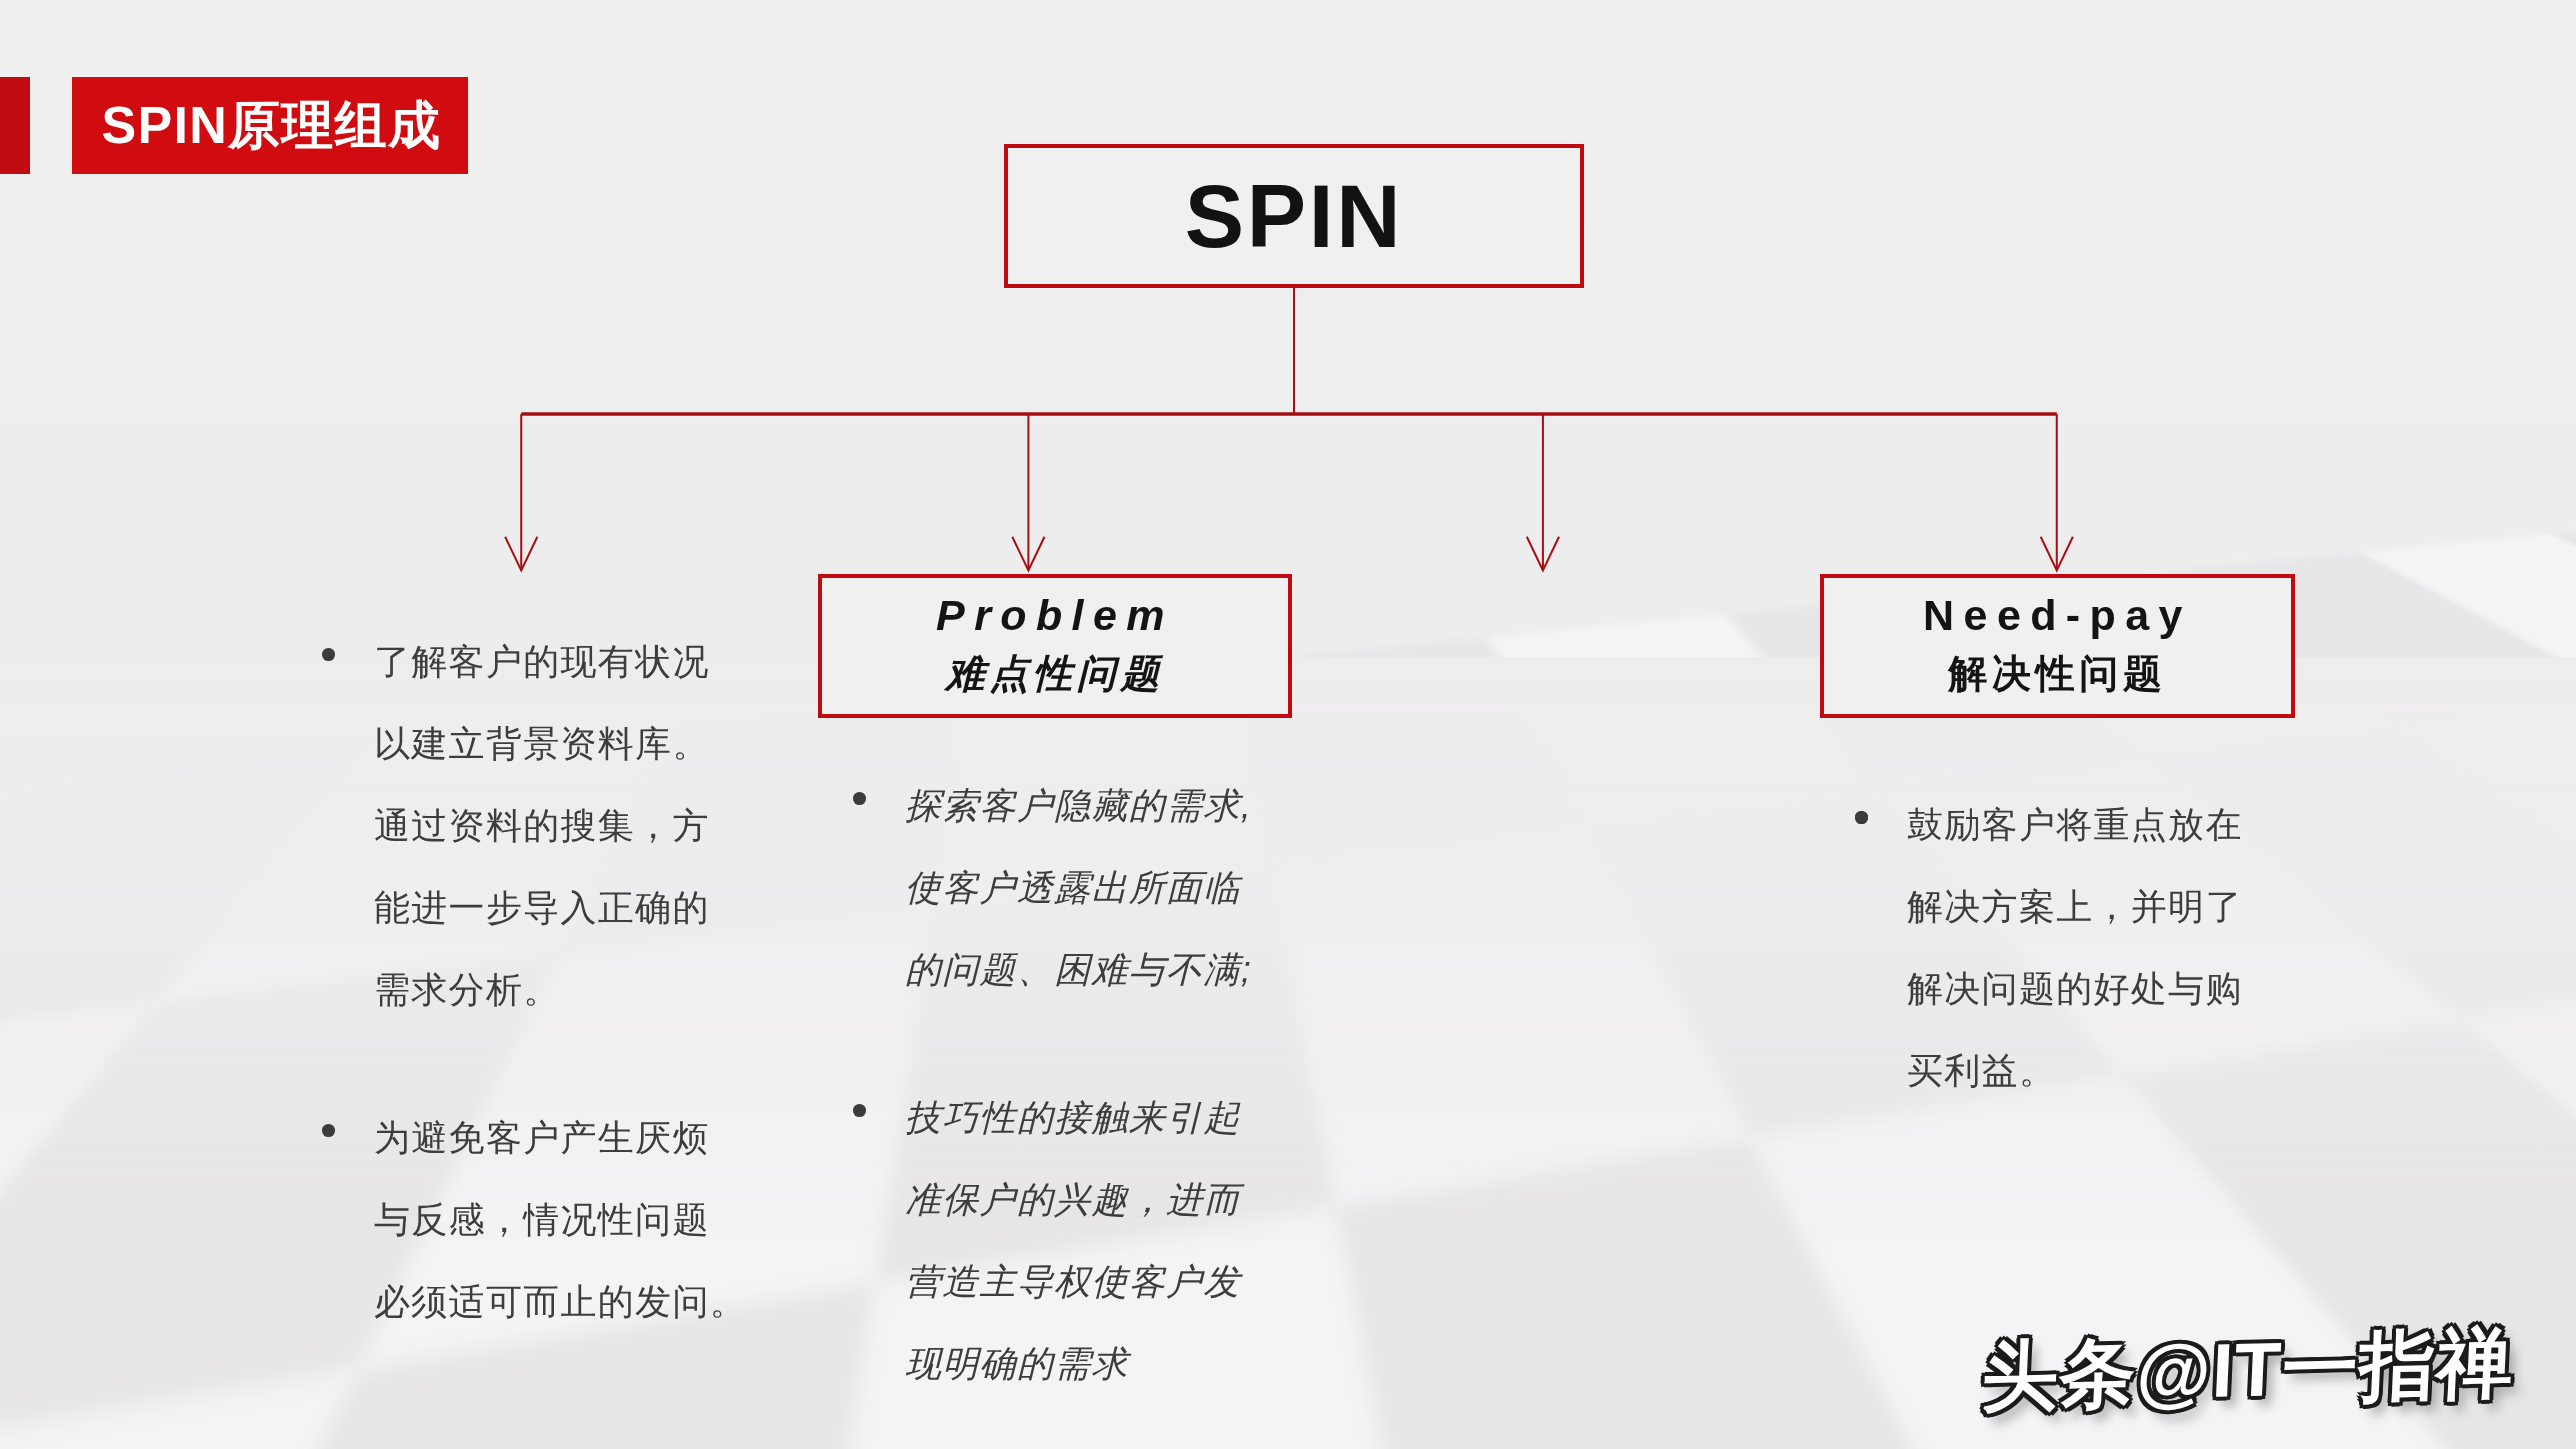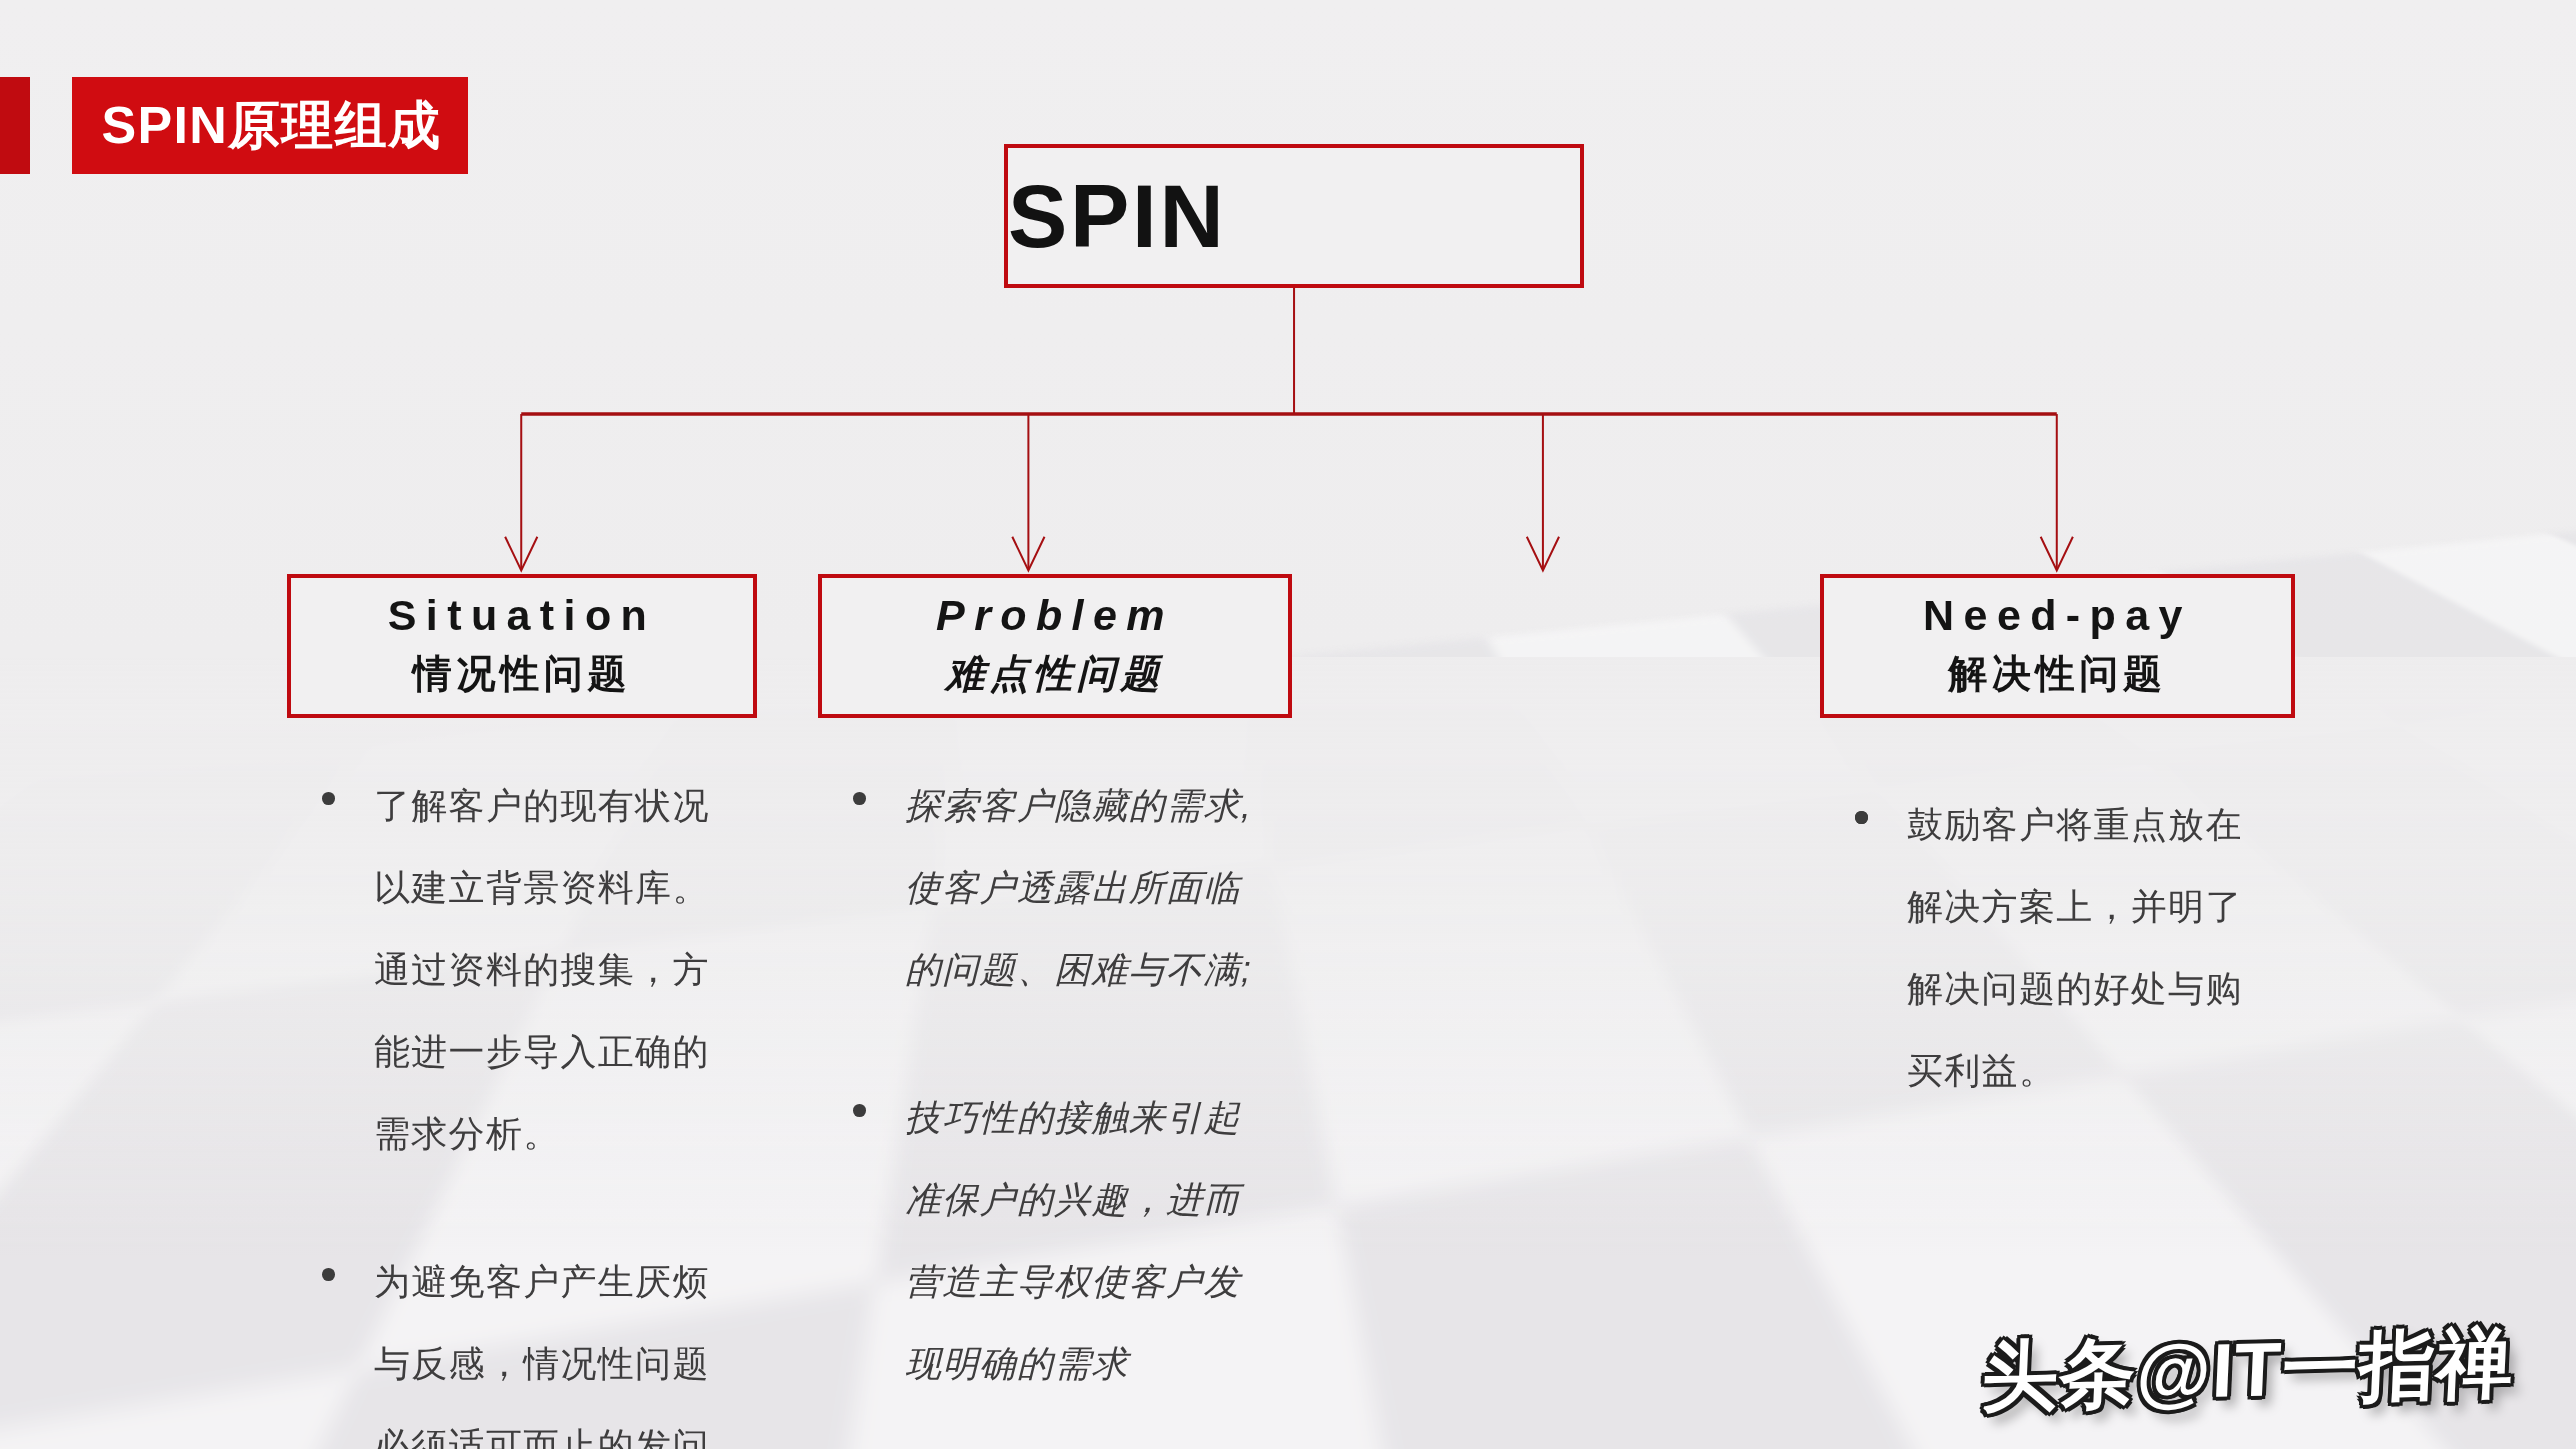--- a/index.html
+++ b/index.html
@@ -32,21 +32,21 @@
   .title-chip{
     position:absolute;left:72px;top:77px;width:396px;height:97px;background:#d00c11;
     display:flex;align-items:center;padding-left:29.5px;box-sizing:border-box;
   }
   .title-chip span{color:#ffffff;font-size:52px;font-weight:700;letter-spacing:1.3px;}
 
   
   .root-box{
     position:absolute;left:1004px;top:144px;width:580px;height:144px;
     border:4px solid #bf0a10;background:#f1f0f1;box-sizing:border-box;
-    display:flex;align-items:center;
+    display:flex;align-items:center;justify-content:center;
   }
   .root-box span{font-size:89px;font-weight:700;color:#121212;letter-spacing:2.7px;}
 
   
   .connector{position:absolute;left:0;top:0;}
 
   
   .col{position:absolute;top:574px;}
   .cat-box{
     height:144px;border:4px solid #bf0a10;background:#f1f0f1;box-sizing:border-box;
@@ -106,24 +106,20 @@
         <line x1="2300" y1="617" x2="2300" y2="848" stroke-width="3"></line>
         <line x1="3066" y1="617" x2="3066" y2="848" stroke-width="3"></line>
         <polyline points="753,800 777,850 801,800" stroke-width="3"></polyline>
         <polyline points="1509,800 1533,850 1557,800" stroke-width="3"></polyline>
         <polyline points="2276,800 2300,850 2324,800" stroke-width="3"></polyline>
         <polyline points="3042,800 3066,850 3090,800" stroke-width="3"></polyline>
       </g>
     </svg>
 
     <div class="col" style="left:287px;width:470px;">
-      <div class="cat-box">
-        <span class="cat-en">Situation</span>
-        <span class="cat-cn">情况性问题</span>
-      </div>
       <ul class="bullets">
           <li><span class="dot"></span><span><span>了解客户的现有状况
 以建立背景资料库。
 通过资料的搜集，方
 能进一步导入正确的
 需求分析。</span></span></li>
           <li><span class="dot"></span><span><span>为避免客户产生厌烦
 与反感，情况性问题
 必须适可而止的发问。</span></span></li>
         </ul>

